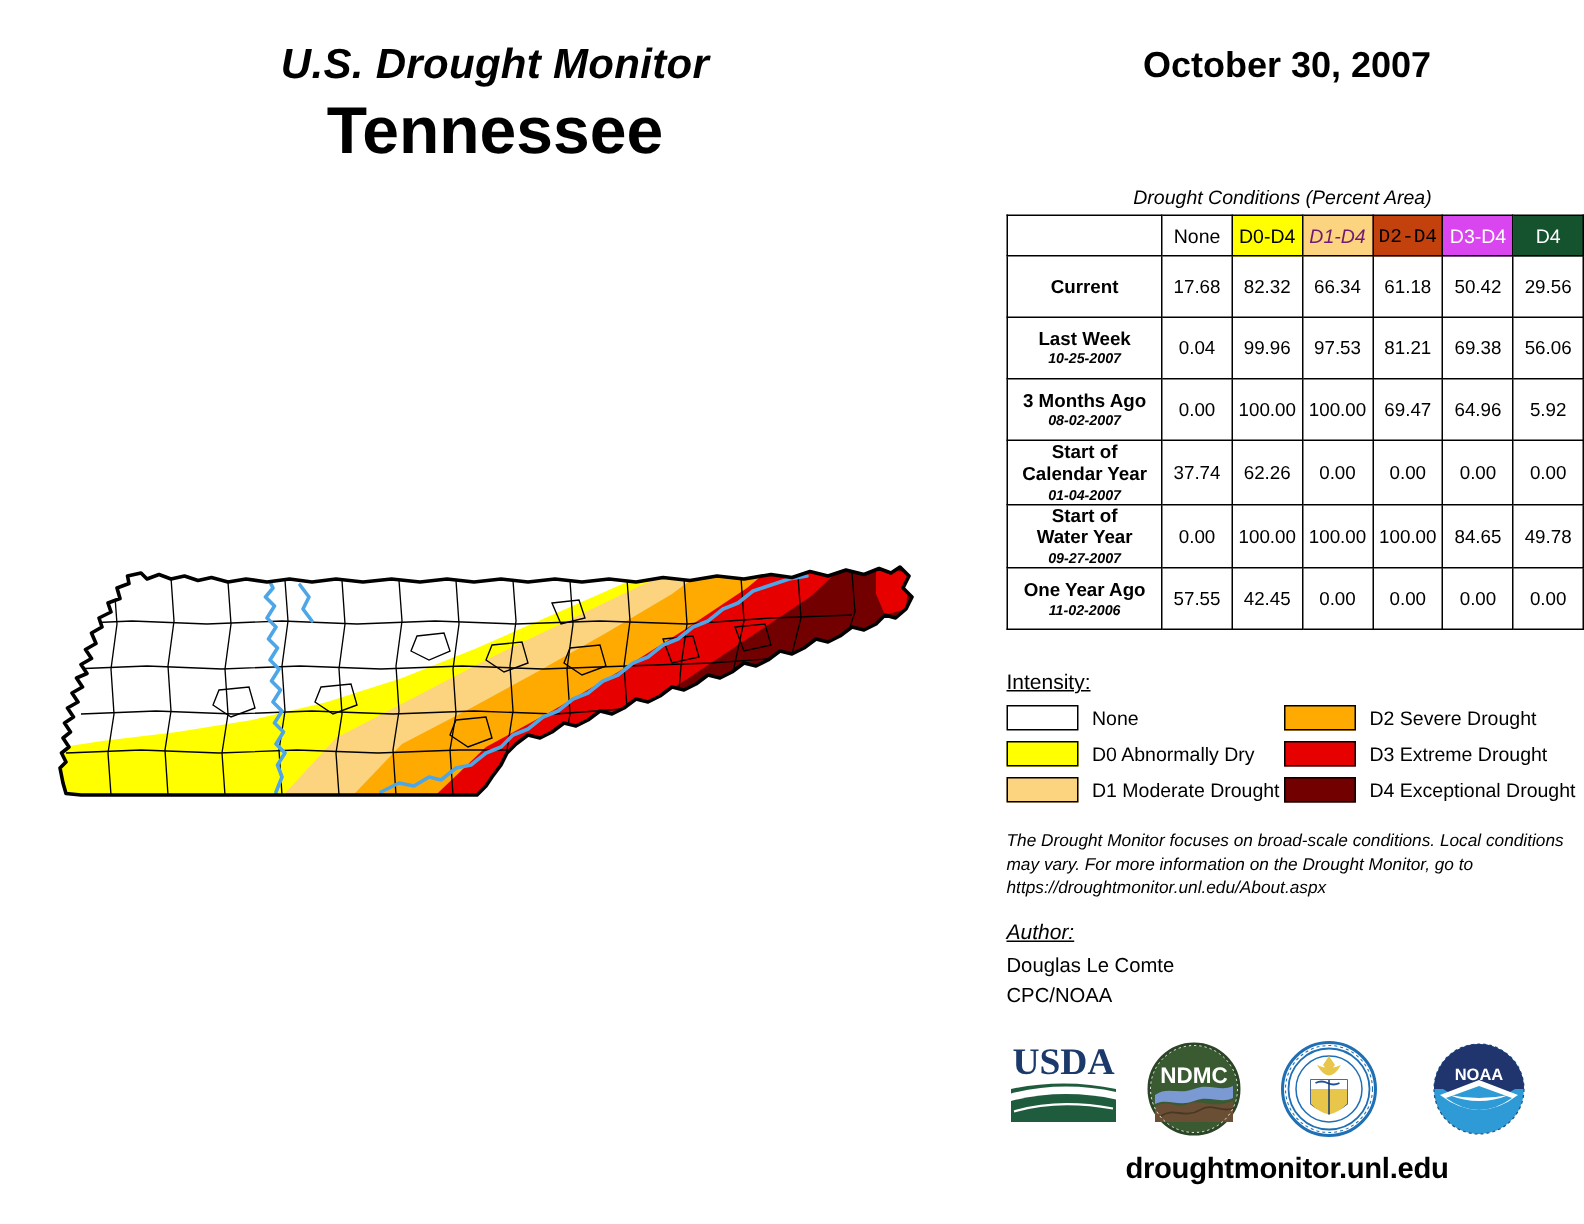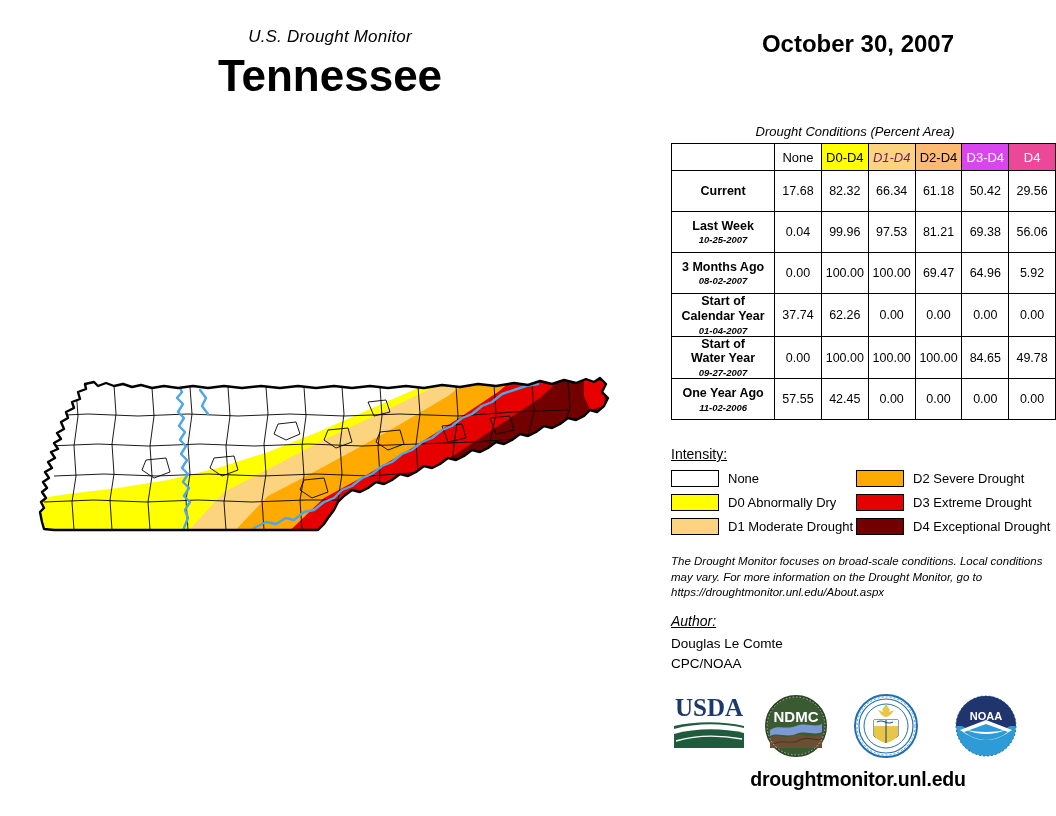--- a/index.html
+++ b/index.html
@@ -22,22 +22,22 @@
     left: 0; top: 0;
     width: 660px; height: 816px;
   }
   #title-block {
     position: absolute;
     left: 0; top: 28px;
     width: 660px;
     text-align: center;
   }
   #dm-title {
-    font-size: 17px;
-    font-weight: normal;
+    font-size: 28px;
+    font-weight: bold;
     font-style: italic;
     letter-spacing: 0.2px;
     line-height: 1.1;
   }
   #state-title {
     font-size: 44px;
     font-weight: bold;
     line-height: 1.15;
     margin-top: 4px;
   }
@@ -104,23 +104,23 @@
   #cond-table thead th {
     height: 26px;
     font-weight: normal;
     font-size: 13px;
   }
   .col-label { width: 103px; }
   .col-val   { width: 46px; }
   th.h-none { background:#ffffff; color:#000; }
   th.h-d0   { background:#ffff00; color:#000; font-weight:bold; }
   th.h-d1   { background:#fcd37f; color:#701a75; font-weight:bold;font-style:italic; }
-  th.h-d2   { background:#fdba74; color:#000; font-weight:bold; }
+  th.h-d2   { background:#c2410c; color:#000; font-weight:bold;font-family:Liberation Mono, monospace; }
   th.h-d3   { background:#d946ef; color:#ffffff; font-weight:bold; }
-  th.h-d4   { background:#ec4899; color:#ffffff; font-weight:bold; }
+  th.h-d4   { background:#14532d; color:#ffffff; font-weight:bold; }
 
   #cond-table tbody tr { height: 41px; }
   .rowlabel {
     font-weight: bold;
     font-size: 12.5px;
     line-height: 1.18;
     padding: 2px 3px;
   }
   .rowdate {
     display: block;

